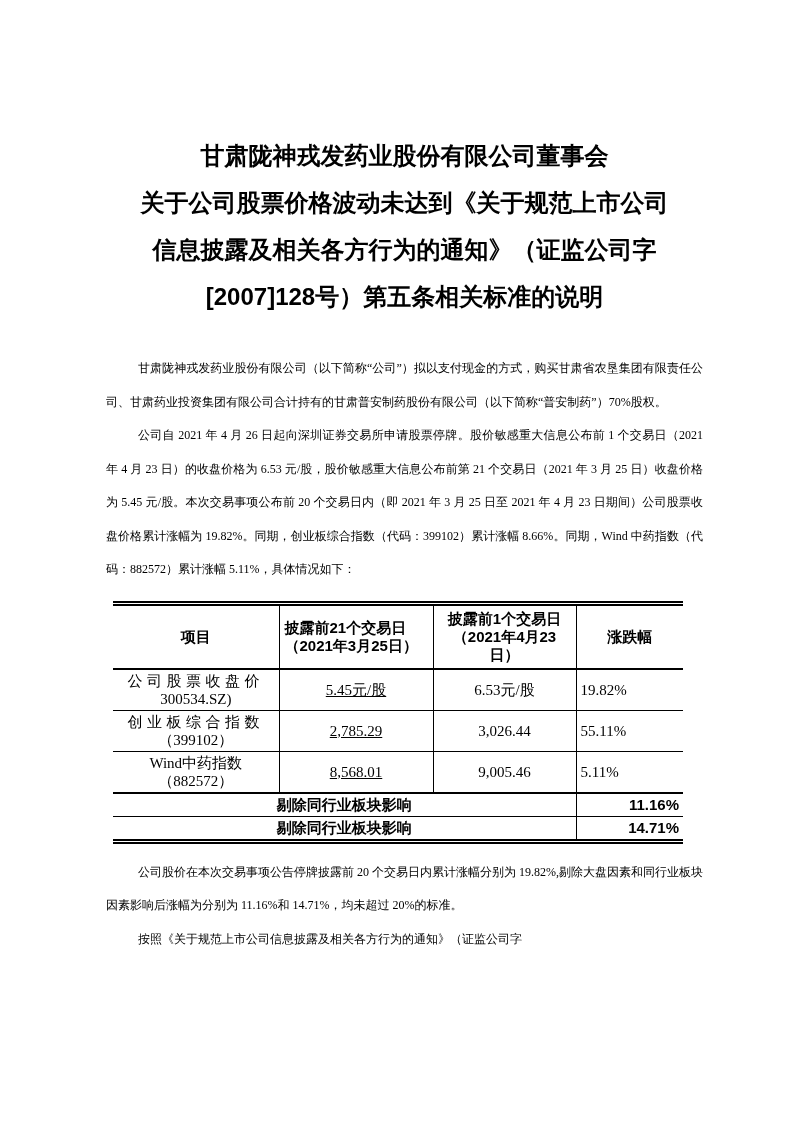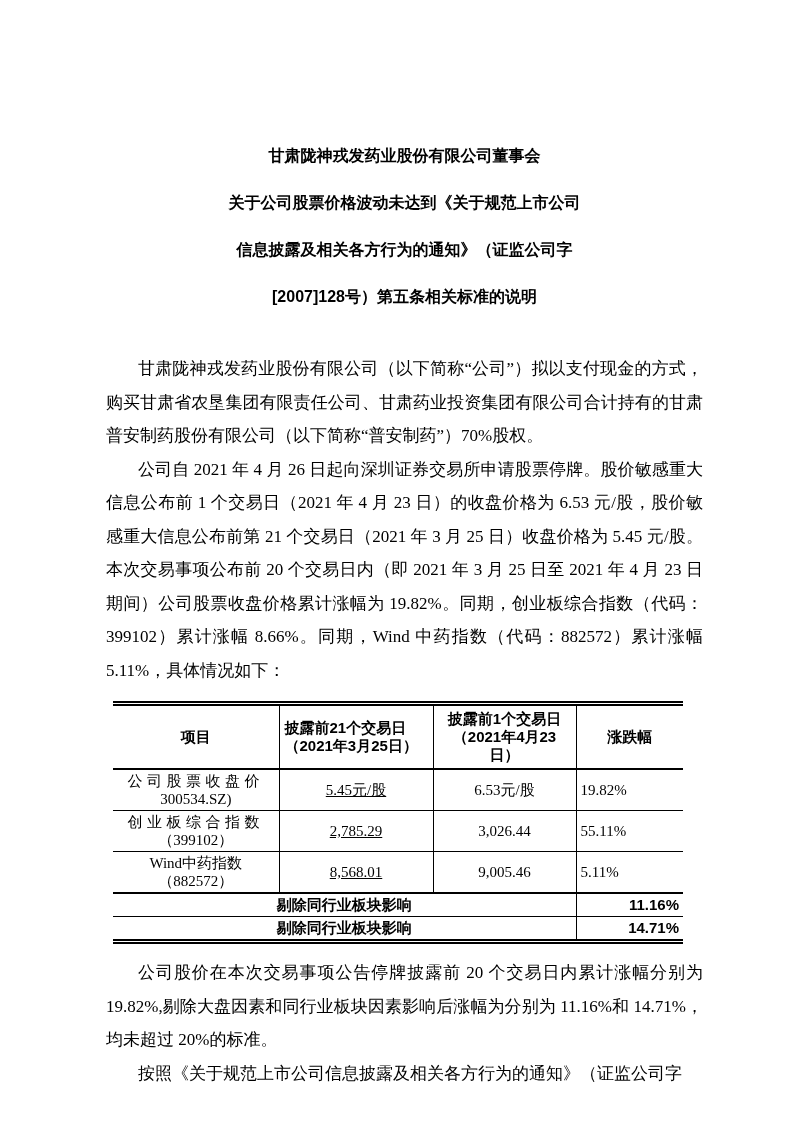--- a/index.html
+++ b/index.html
@@ -7,26 +7,26 @@
   body { width: 793px; height: 1122px; position: relative; }
   .page {
     width: 793px; height: 1122px; background: #ffffff; color: #000000;
     padding: 132px 90px 0 106px; overflow: hidden;
     font-family: "Liberation Serif", "DejaVu Serif", serif;
   }
   .doc-title { margin-bottom: 32px; }
   .title-line {
     text-align: center;
     font-family: "Liberation Sans", "DejaVu Sans", sans-serif;
-    font-weight: 700; font-size: 16px; line-height: 47px;
+    font-weight: 700; font-size: 24px; line-height: 47px;
     color: #000000;
   }
   .para {
     font-family: "Liberation Serif", "DejaVu Serif", serif;
-    font-size: 17px; line-height: 33.5px;
+    font-size: 12px; line-height: 33.5px;
     text-align: justify; text-indent: 32px; color: #000000;
   }
   table.cmp {
     border-collapse: collapse; table-layout: fixed;
     width: 570px; margin: 14px 0 0 7px;
     font-family: "Liberation Serif", "DejaVu Serif", serif;
     font-size: 15px; color: #000000;
     border-top: 5px double #000; border-bottom: 5px double #000;
   }
   table.cmp th, table.cmp td { vertical-align: middle; line-height: 18px; }

